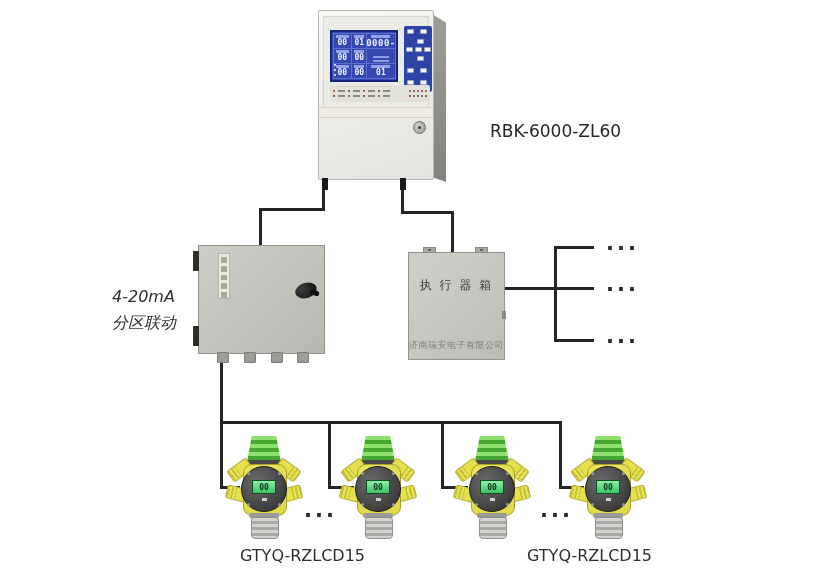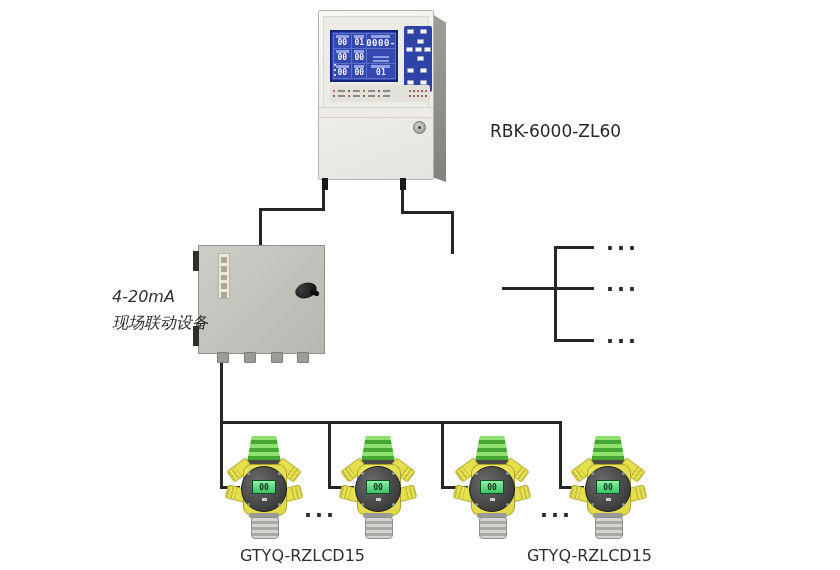--- a/index.html
+++ b/index.html
@@ -252,23 +252,30 @@
       </div>
     <div class="mod-knob"></div>
     <div class="gland" style="left:18px;"></div>
     <div class="gland" style="left:45px;"></div>
     <div class="gland" style="left:72px;"></div>
     <div class="gland" style="left:98px;"></div>
   </div>
 
   <div class="diagram-label" style="left:112px;top:284px;font-style:italic;">
     <div>4-20mA</div>
-    <div>现场联动设备</div>
-  </div>
-
+    <div>分区联动</div>
+  </div>
+
+  <div class="actuator-box">
+    <div class="act-tab" style="left:14px;"></div>
+    <div class="act-tab" style="left:66px;"></div>
+    <div class="act-title">执 行 器 箱</div>
+    <div class="act-company">济南瑞安电子有限公司</div>
+    <div class="act-latch"></div>
+  </div>
 
   <div class="ellipsis" style="left:606px;top:237px;">···</div>
   <div class="ellipsis" style="left:606px;top:278px;">···</div>
   <div class="ellipsis" style="left:606px;top:330px;">···</div>
 
   <div class="diagram-label" style="left:645px;top:276px;line-height:29px;">
   </div>
 
   <div class="detector" style="left:229px;">
     <div class="det-port p-ul pl">

